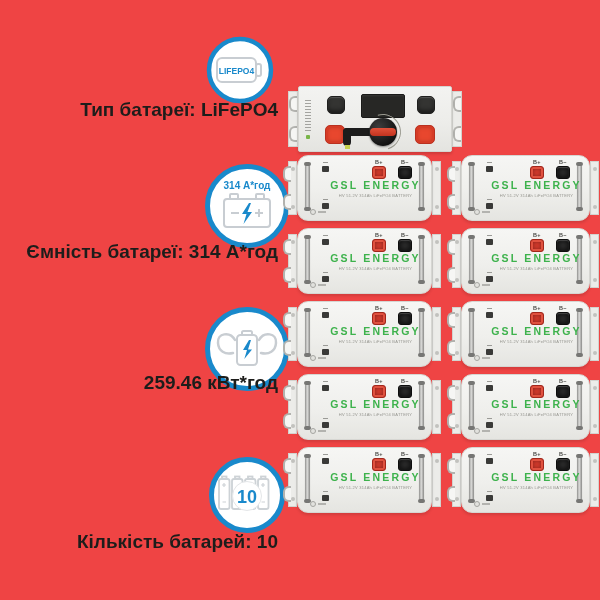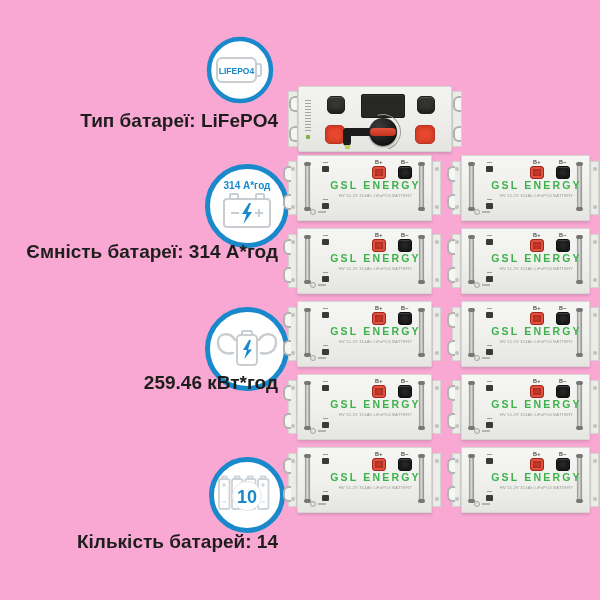--- a/index.html
+++ b/index.html
@@ -1,23 +1,23 @@
 <!DOCTYPE html>
 <html><head>
 <meta charset="utf-8">
 <style>
   html,body{margin:0;padding:0;background:#fff;}
-  .canvas{position:relative;width:600px;height:600px;background:#f9a8d4;overflow:hidden;
+  .canvas{position:relative;width:600px;height:600px;background:#ef4444;overflow:hidden;
           font-family:"Liberation Sans",sans-serif;}
 
   
   .spec-icon{position:absolute;}
   .spec-label{position:absolute;right:322px;text-align:right;white-space:nowrap;
               color:#1d1d1b;font-weight:700;font-size:19px;line-height:25px;}
-  .lbl-1{top:108px;margin-left:38px;}
+  .lbl-1{top:97px;margin-left:38px;}
   .lbl-2{top:239px;}
   .lbl-3{top:370px;}
   .lbl-4{top:529px;}
   .icon-1{left:205px;top:35px;}
   .icon-2{left:203px;top:162px;}
   .icon-3{left:203px;top:305px;}
   .icon-4{left:207px;top:455px;}
 
   
   .control-unit{position:absolute;left:288px;top:86px;width:174px;height:66px;}
@@ -35,21 +35,21 @@
   .hole-t{top:5px;}
   .hole-b{bottom:5px;}
   .hook{position:absolute;width:6px;height:12px;border:2px solid #b2b2ae;border-right:none;
         border-radius:6px 0 0 6px;background:#f6f6f4;}
   .hook-t{top:4px;}
   .hook-b{bottom:4px;}
   .ear-l .hook{left:-6px;}
 
   .face{position:absolute;left:9px;right:9px;top:0;bottom:0;box-sizing:border-box;
         background:linear-gradient(#f6f6f4 0%,#efefec 55%,#e5e5e1 100%);
-        border:1px solid #d6d6d2;border-radius:1px;
+        border:1px solid #d6d6d2;border-radius:11px;
         box-shadow:0 2px 3px rgba(0,0,0,.12);}
   .handle{position:absolute;top:8px;width:5px;height:45px;border-radius:3px;
           background:linear-gradient(90deg,#8f8f8d,#dcdcda 45%,#8a8a88);
           box-shadow:0 1px 1px rgba(0,0,0,.25);}
   .handle-l{left:7px;}
   .handle-r{right:7px;}
   .handle:before,.handle:after{content:"";position:absolute;left:-1px;width:7px;height:4px;
           border-radius:2px;background:#767674;}
   .handle:before{top:-2px;}
   .handle:after{bottom:-2px;}
@@ -162,21 +162,21 @@
         <rect x="38" y="24" width="10.5" height="30" rx="2"></rect>
       <rect x="54" y="21.5" width="4.5" height="3"></rect>
         <rect x="51" y="24" width="10.5" height="30" rx="2"></rect>
       <path d="M15,30 h4 M17,28 v4" stroke-width="1.2"></path>
       <path d="M54,30 h4 M56,28 v4" stroke-width="1.2"></path>
       <path d="M15.5,47 h3.5 M54.5,47 h3.5" stroke-width="1.2"></path>
     </g>
     <circle cx="40" cy="41" r="14.5" fill="#ffffff" stroke="#e4e6e8" stroke-width="1"></circle>
     <text x="40" y="47.5" text-anchor="middle" font-size="18" font-weight="bold" fill="#1989cb" font-family="Liberation Sans, sans-serif">10</text>
   </svg>
-  <div class="spec-label lbl-4">Кількість батарей: 14</div>
+  <div class="spec-label lbl-4">Кількість батарей: 10</div>
 
   <div class="control-unit">
     <div class="cu-ear cu-ear-l">
       <span class="hook hook-t"></span>
       <span class="hook hook-b"></span>
     </div>
     <div class="cu-ear cu-ear-r">
       <span class="hook hook-t"></span>
       <span class="hook hook-b"></span>
     </div>

